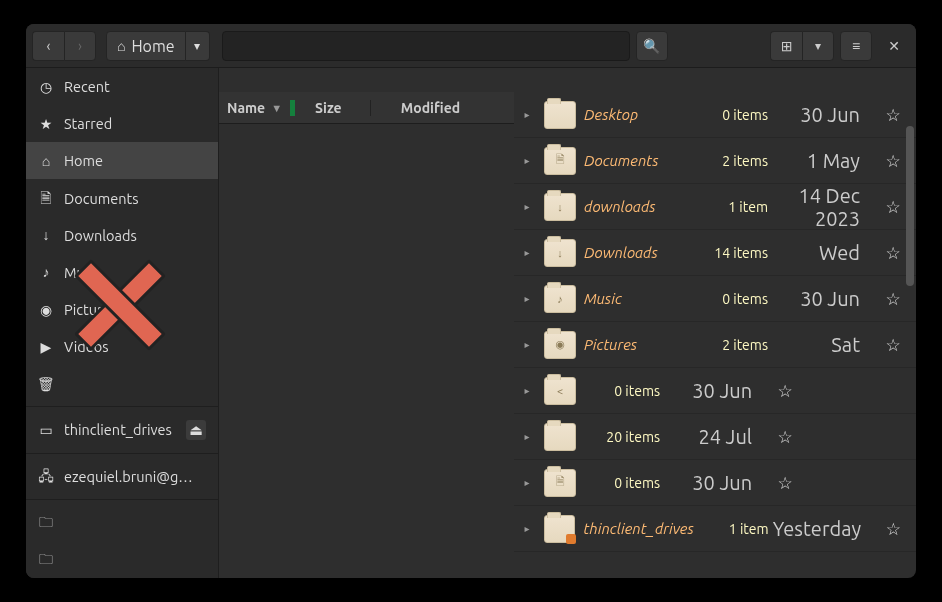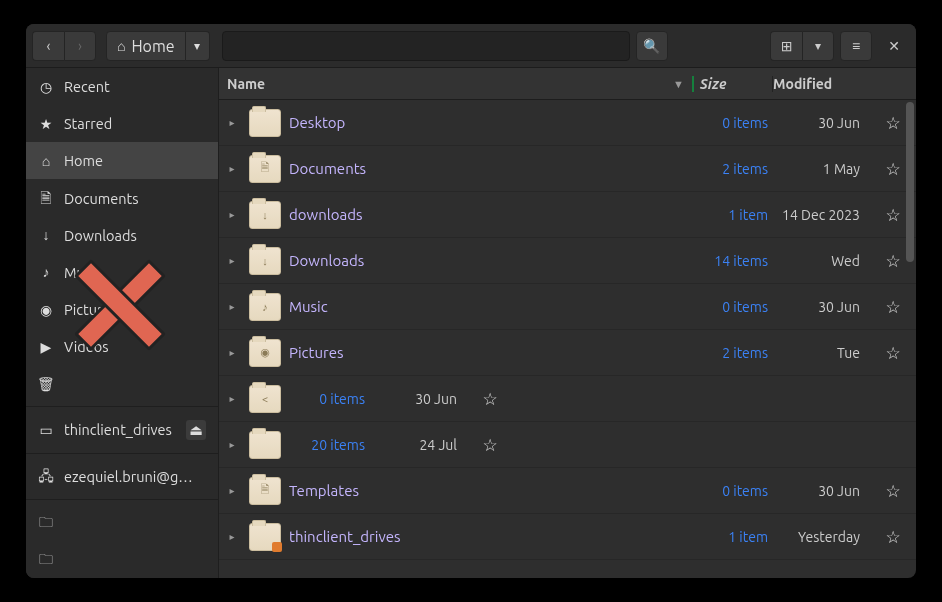--- a/index.html
+++ b/index.html
@@ -46,28 +46,28 @@
     height: 38px; display: flex; align-items: center; gap: 10px; padding: 0 12px;
     color: #ddd; cursor: pointer; font-size: 14.5px;
     white-space: nowrap; overflow: hidden; text-overflow: ellipsis;
   }
   .side-item .si-label { overflow: hidden; text-overflow: ellipsis; flex: 1;}
   .side-item.selected { background: #444; }
   .side-sep { height: 1px; background: #1e1e1e; margin: 4px 0; }
   .eject { width: 20px; height: 20px; border-radius: 3px; background: #3b3b3b; display:flex; align-items:center; justify-content:center;}
   .si-icon { width: 16px; display:flex; justify-content:center;}
   
-  .main { flex: 1; display: flex; flex-direction: column; overflow: hidden; position: relative;}
+  .main { flex: 1; display: flex; flex-direction: row; overflow: hidden; position: relative; margin-top: 24px;}
   .cols {
     height: 32px; background: #333; border-bottom: 1px solid #1d1d1d;
     display: flex; align-items: center; font-size: 14px; color: #ccc; font-weight: 600;
   }
   .col-name { flex: 1; padding-left: 8px; display:flex; align-items:center; gap:6px;}
-  .col-size { width: 80px; text-align: left; padding-left: 6px; border-left: 2px solid #15803d; font-style: italic;}
-  .col-mod  { width: 98px; text-align: left; padding-right: 8px; border-left: 1px solid #222;}
+  .col-size { width: 80px; text-align: left; padding-left: 20px; border-left: 5px solid #15803d;}
+  .col-mod  { width: 98px; text-align: right; padding-right: 8px; border-left: 1px solid #222;}
   .col-star { width: 46px; border-left: 1px solid #222;}
   .sort-ind { margin-left: auto; margin-right: 8px; font-size: 11px; color:#999;}
   .list { flex: 1; overflow-y: auto; }
   .row {
     height: 46px; display: flex; align-items: center; border-bottom: 1px solid #272727;
     padding-left: 4px;
   }
   .disclose { width: 18px; display:flex; justify-content:center; color:#999; font-size: 10px;}
   .ficon {
     width: 32px; height: 28px; margin: 0 8px;
@@ -77,23 +77,23 @@
   }
   .ficon::before {
     content:""; position:absolute; top:-4px; left:2px; width:12px; height:5px;
     background: #e6d9bf; border:1px solid #cbbd9f; border-bottom:none; border-radius: 2px 2px 0 0;
   }
   .ficon .fg { font-size: 11px; color: #8b7b57; }
   .ficon.mounted::after{
     content:""; position:absolute; right:-2px; bottom:-2px; width:10px; height:10px;
     background:#e07b2e; border-radius:2px;
   }
-  .fname { flex: 1; font-size: 15px; color: #c4b5fd; }
-  .fsize { width: 80px; font-size: 14px; color: #3b82f6; text-align: right; padding-right: 4px;}
-  .fmod  { width: 98px; font-size: 14px; color: #ccc; text-align: right; padding-right: 10px;}
+  .fname { flex: 1; font-size: 15px; color: #fdba74; font-style: italic; }
+  .fsize { width: 80px; font-size: 14px; color: #fef9c3; text-align: right; padding-right: 4px;}
+  .fmod  { width: 98px; font-size: 20px; color: #ccc; text-align: right; padding-right: 10px;}
   .fstar { width: 46px; display:flex; justify-content:center; color:#ddd; font-size: 17px;}
   .scrollbar-track { position:absolute; right:2px; top:34px; bottom:2px; width:8px; }
   .scrollbar-thumb { position:absolute; top:0; width:8px; height:160px; background:#555; border-radius:4px;}
   
   .overlay-x {
     position: absolute; left: 68px; top: 256px; width: 90px; height: 90px; z-index: 50;
   }
   .overlay-x::before, .overlay-x::after {
     content:""; position:absolute; left: 40px; top:-4px; width: 18px; height: 100px;
     background: #e06652; border: 3px solid #222; border-radius: 2px;
@@ -264,21 +264,21 @@
             <span class="fmod">30 Jun</span>
             <span class="fstar">☆</span>
           </div>
           <div class="row">
             <span class="disclose">▸</span>
             <span class="ficon">
               <span class="fg">◉</span>
             </span>
             <span class="fname">Pictures</span>
             <span class="fsize">2 items</span>
-            <span class="fmod">Tue</span>
+            <span class="fmod">Sat</span>
             <span class="fstar">☆</span>
           </div>
           <div class="row">
             <span class="disclose">▸</span>
             <span class="ficon">
               <span class="fg">&lt;</span>
             </span>
             <span class="fsize">0 items</span>
             <span class="fmod">30 Jun</span>
             <span class="fstar">☆</span>
@@ -290,21 +290,20 @@
             </span>
             <span class="fsize">20 items</span>
             <span class="fmod">24 Jul</span>
             <span class="fstar">☆</span>
           </div>
           <div class="row">
             <span class="disclose">▸</span>
             <span class="ficon">
               <span class="fg">🗎</span>
             </span>
-            <span class="fname">Templates</span>
             <span class="fsize">0 items</span>
             <span class="fmod">30 Jun</span>
             <span class="fstar">☆</span>
           </div>
           <div class="row">
             <span class="disclose">▸</span>
             <span class="ficon mounted">
               <span class="fg"></span>
             </span>
             <span class="fname">thinclient_drives</span>

